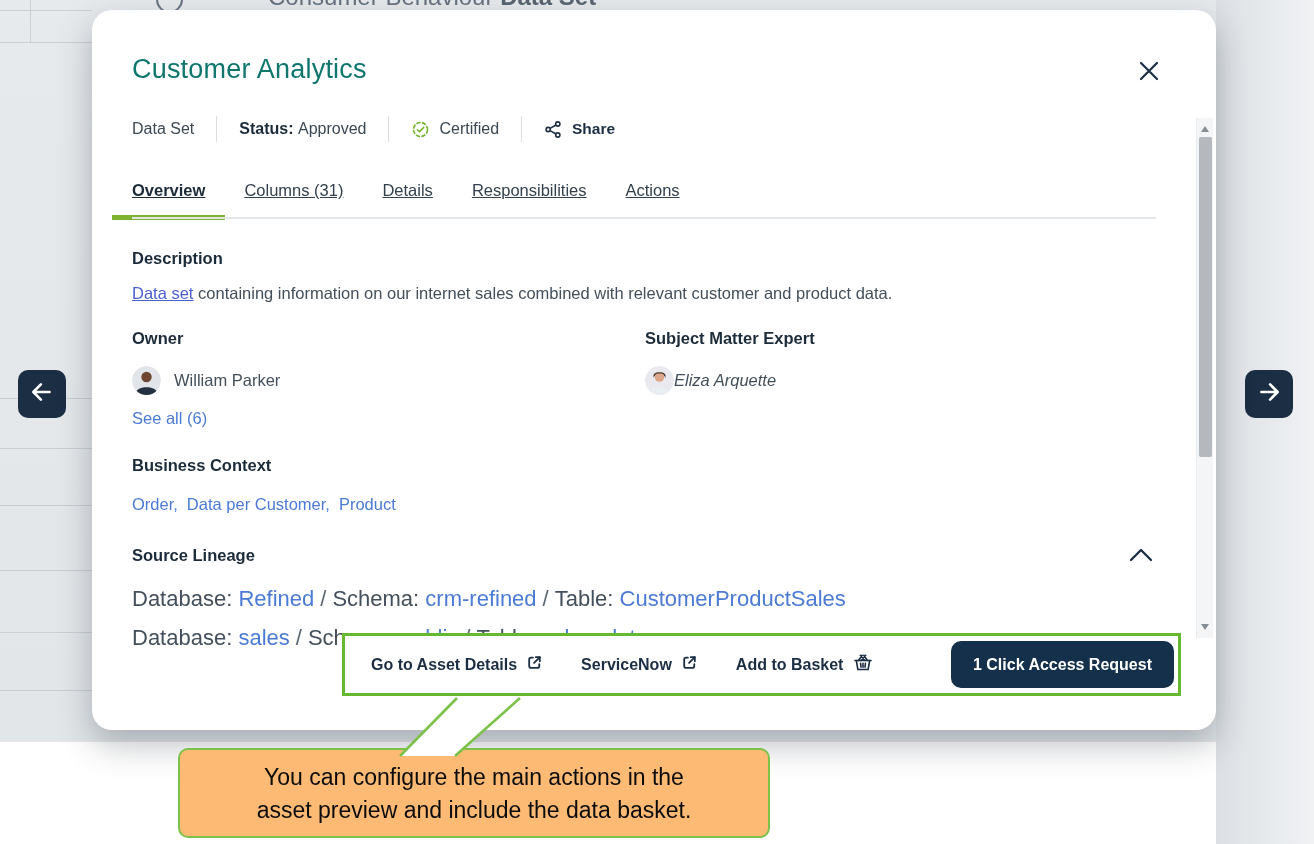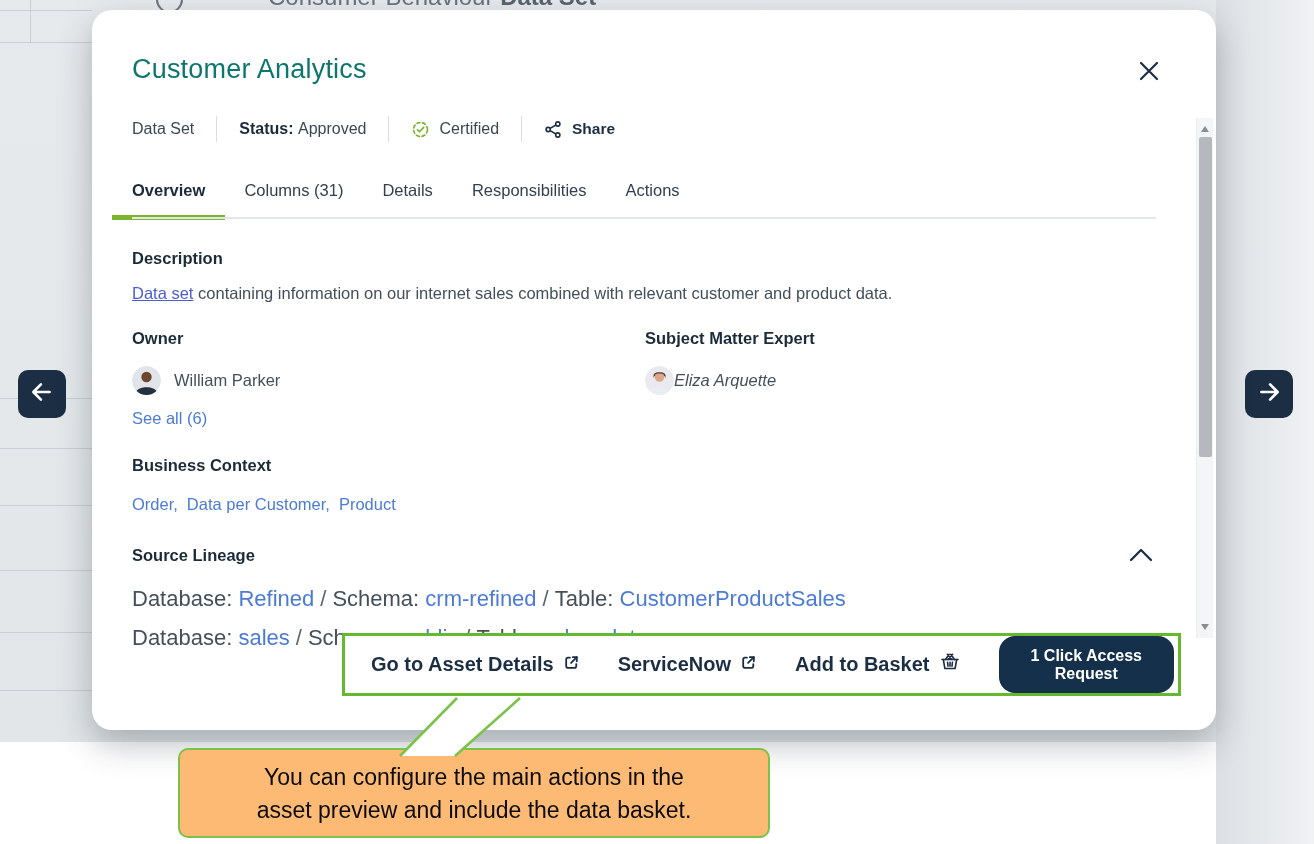--- a/index.html
+++ b/index.html
@@ -35,21 +35,21 @@
   #m-title { left:40px; top:44px; font-size:27px; font-weight:500; color:#0f766e; letter-spacing:.2px; }
 
   #meta-row { left:40px; top:106px; display:flex; align-items:center; font-size:16px; color:#3a4754; }
   .meta-div { width:1px; height:26px; background:#d9dee3; margin:0 22px; }
   .meta-b { font-weight:700; color:#1c2b3a; }
   .icon-gap { margin-right:9px; display:inline-flex; align-items:center; }
   #share-wrap { font-weight:700; color:#1c2e44; font-size:15.5px; cursor:pointer; display:flex; align-items:center; }
   #cert-wrap { display:flex; }
 
   #tabs { left:40px; top:171px; display:flex; gap:39px; font-size:16.5px; color:#33414e; }
-  .tab { position:relative; padding-bottom:17px; cursor:pointer; white-space:nowrap; }
+  .tab { position:relative; padding-bottom:17px; cursor:pointer; white-space:nowrap;text-decoration:underline; }
   .tab.active { font-weight:700; color:#1c2b3a; }
   .tab.active::after { content:''; position:absolute; left:-20px; right:-20px; bottom:-3px;
                        height:5px; background:#7db32e; }
   #tab-track { left:40px; top:207px; width:1024px; height:2px; background:#e3e6ea;
                box-shadow:0 3px 3px -1px rgba(0,0,0,.10); }
 
   .h-sec { font-size:16.5px; font-weight:700; color:#1c2b3a; }
   .body-t { font-size:16.5px; color:#434f5b; }
   a.blue { color:#4b7bd5; text-decoration:none; cursor:pointer;text-align:right; }
   a.indigo { color:#4a5ed0; text-decoration:underline; cursor:pointer; }
@@ -82,24 +82,24 @@
                   background:#b5b9bd; border-radius:2px; cursor:pointer; }
   .scroll-arrow { position:absolute; left:4px; width:0; height:0;
                   border-left:4.5px solid transparent; border-right:4.5px solid transparent; }
   #scroll-up { top:8px; border-bottom:6px solid #878e95; cursor:pointer; }
   #scroll-down { bottom:8px; border-top:6px solid #878e95; cursor:pointer; }
 
   
   #action-bar { left:342px; top:633px; width:839px; height:63px; background:#fff;
                 border:3px solid #66b82e; z-index:20; display:flex; align-items:center;
                 padding:0 4px 0 26px; gap:38px; }
-  .act-item { display:flex; align-items:center; gap:9px; font-size:20px; font-weight:700;
+  .act-item { display:flex; align-items:center; gap:9px; font-size:16px; font-weight:700;
               color:#1c2e44; cursor:pointer; white-space:nowrap; }
-  #primary-btn { margin-left:auto; height:57px; padding:0 22px; background:#14304a; color:#fff;
-                 font-size:16px; font-weight:700; border:none; border-radius:16px; cursor:pointer;
+  #primary-btn { margin-left:auto; height:47px; padding:0 22px; background:#14304a; color:#fff;
+                 font-size:16px; font-weight:700; border:none; border-radius:10px; cursor:pointer;
                  font-family:"Liberation Sans", sans-serif; }
 
   
   #callout { left:178px; top:748px; width:592px; height:90px; background:#fdba74;
              border:2.5px solid #7cc24a; border-radius:10px; z-index:21;
              font-size:23px; color:#0c0c0c; text-align:center; line-height:33px; padding-top:11px; }
   #tail { left:378px; top:694px; z-index:22; }
 </style>
 </head>
 <body>

